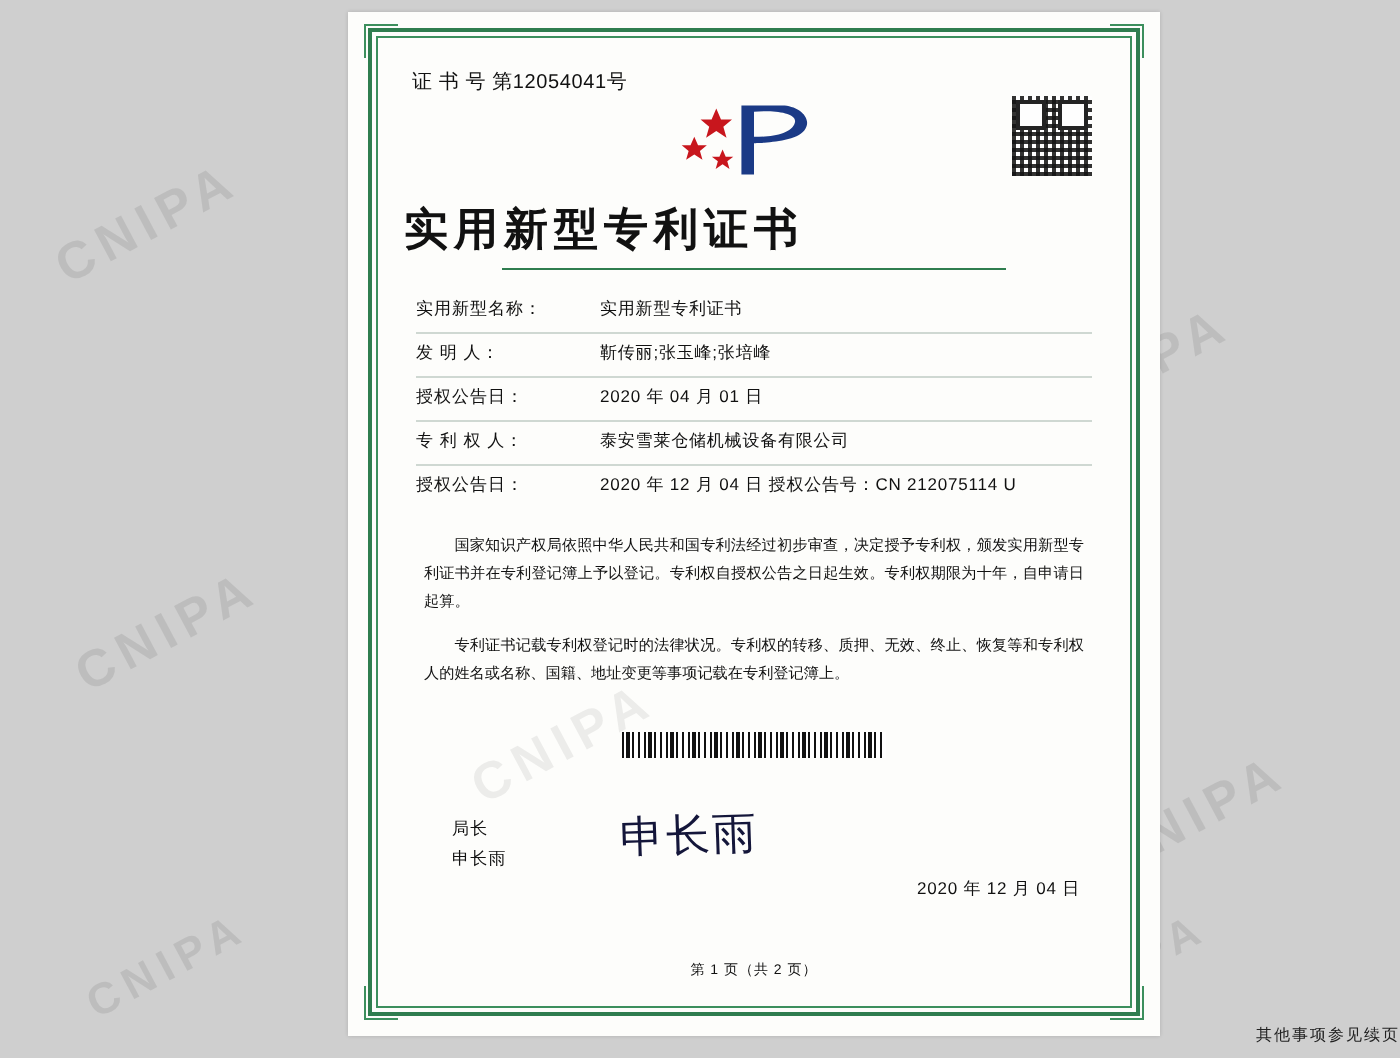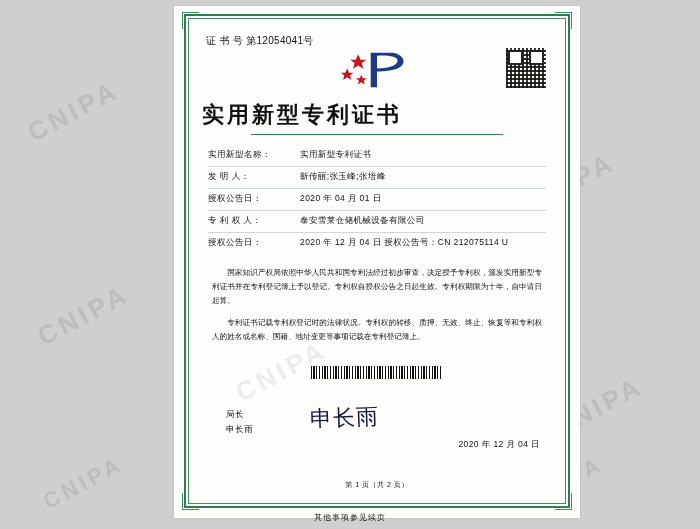--- a/index.html
+++ b/index.html
@@ -215,21 +215,21 @@
     font-size: 7px;
     color: #111;
     letter-spacing: 0.5px;
   }
 
   .footer-note {
     position: absolute;
     left: 0;
     right: 0;
     bottom: 6px;
-    text-align: center;
+    text-align: right;
     font-size: 8px;
     color: #222;
     letter-spacing: 1px;
   }
 
   
   .wm {
     position: absolute;
     font-family: "Liberation Sans", sans-serif;
     font-weight: bold;

